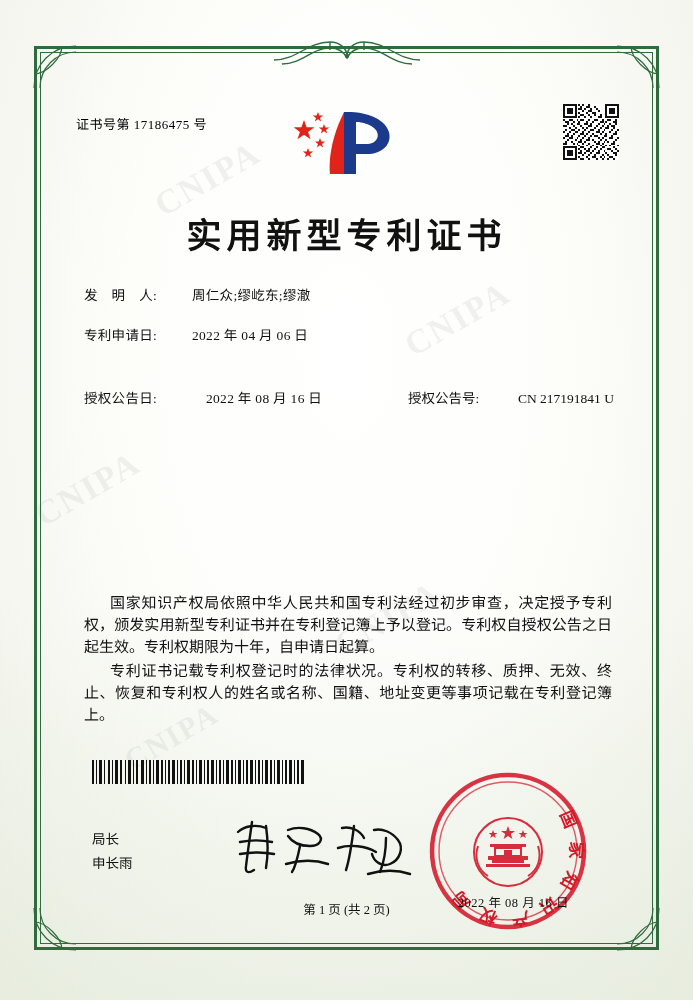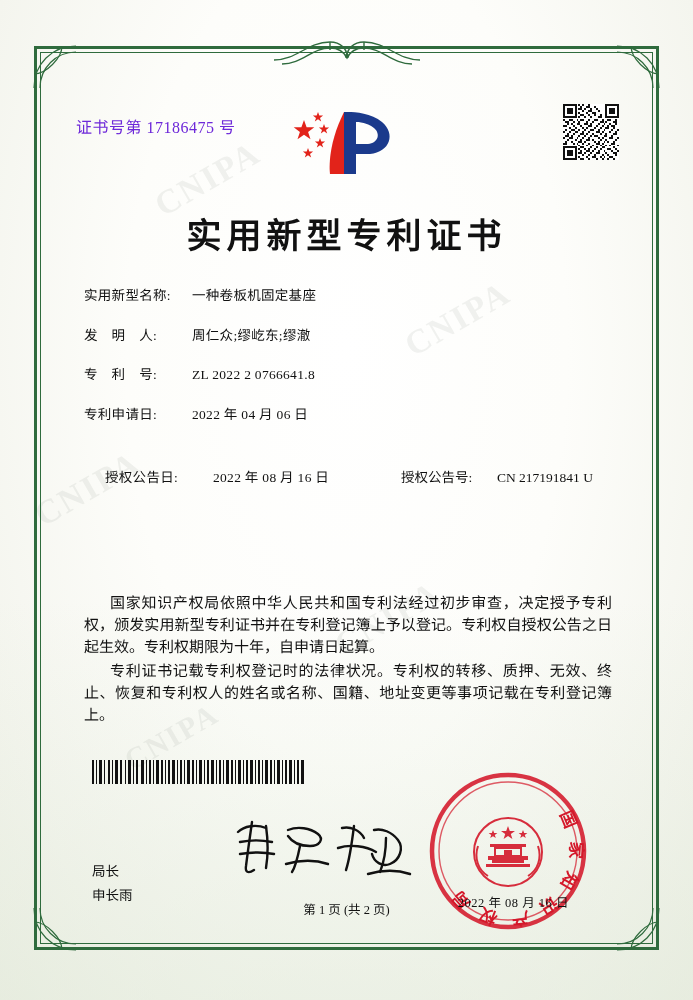--- a/index.html
+++ b/index.html
@@ -97,22 +97,22 @@
     left: 40px;
     top: 52px;
     width: 613px;
     height: 892px;
   }
 
   .cert-no {
     position: absolute;
     left: 36px;
     top: 62px;
-    font-size: 16px;
-    color: #6d28d9;
+    font-size: 13px;
+    color: #000000;
     letter-spacing: 0.5px;
     text-align: center;
   }
 
   
   .qr {
     position: absolute;
     right: 34px;
     top: 52px;
     width: 56px;
@@ -159,21 +159,21 @@
   .field-label {
     width: 108px;
     flex: 0 0 108px;
     letter-spacing: 0.3px;
     white-space: nowrap;
   }
   .field-value {
     flex: 1 1 auto;
     letter-spacing: 0.3px;
   }
-  .field-row.dual { justify-content: center; }
+  .field-row.dual { justify-content: space-between; }
   .field-row .second-label {
     width: 96px;
     flex: 0 0 96px;
     margin-left: 36px;
     white-space: nowrap;
   }
   .field-row .second-value {
     flex: 0 0 auto;
     margin-top: 28px;
   }
@@ -206,21 +206,20 @@
   }
 
   
   .sig-block {
     position: absolute;
     left: 52px;
     top: 776px;
     font-size: 13.5px;
     color: #111;
     line-height: 24px;
-    margin-top: 32px;
   }
   .sig-hand {
     position: absolute;
     left: 186px;
     top: 760px;
     width: 200px;
     height: 70px;
   }
 
   
@@ -550,30 +549,22 @@
           <polygon points="38,34 39.3,37.6 43.1,37.6 40,39.9 41.2,43.5 38,41.3 34.8,43.5 36,39.9 32.9,37.6 36.7,37.6"></polygon>
           <polygon points="26,44 27.3,47.6 31.1,47.6 28,49.9 29.2,53.5 26,51.3 22.8,53.5 24,49.9 20.9,47.6 24.7,47.6"></polygon>
         </g>
       </svg>
     </div>
 
     <div class="title">实用新型专利证书</div>
 
     <div class="fields">
       <div class="field-row">
-        <div class="field-label">实用新型名称:</div>
-        <div class="field-value">一种卷板机固定基座</div>
-      </div>
-      <div class="field-row">
         <div class="field-label">发　明　人:</div>
         <div class="field-value">周仁众;缪屹东;缪澈</div>
-      </div>
-      <div class="field-row">
-        <div class="field-label">专　利　号:</div>
-        <div class="field-value">ZL 2022 2 0766641.8</div>
       </div>
       <div class="field-row">
         <div class="field-label">专利申请日:</div>
         <div class="field-value">2022 年 04 月 06 日</div>
       </div>
       <div class="field-row dual">
         <div class="field-label">授权公告日:</div>
         <div class="field-value first-value">2022 年 08 月 16 日</div>
         <div class="second-label">授权公告号:</div>
         <div class="second-value">CN 217191841 U</div>

